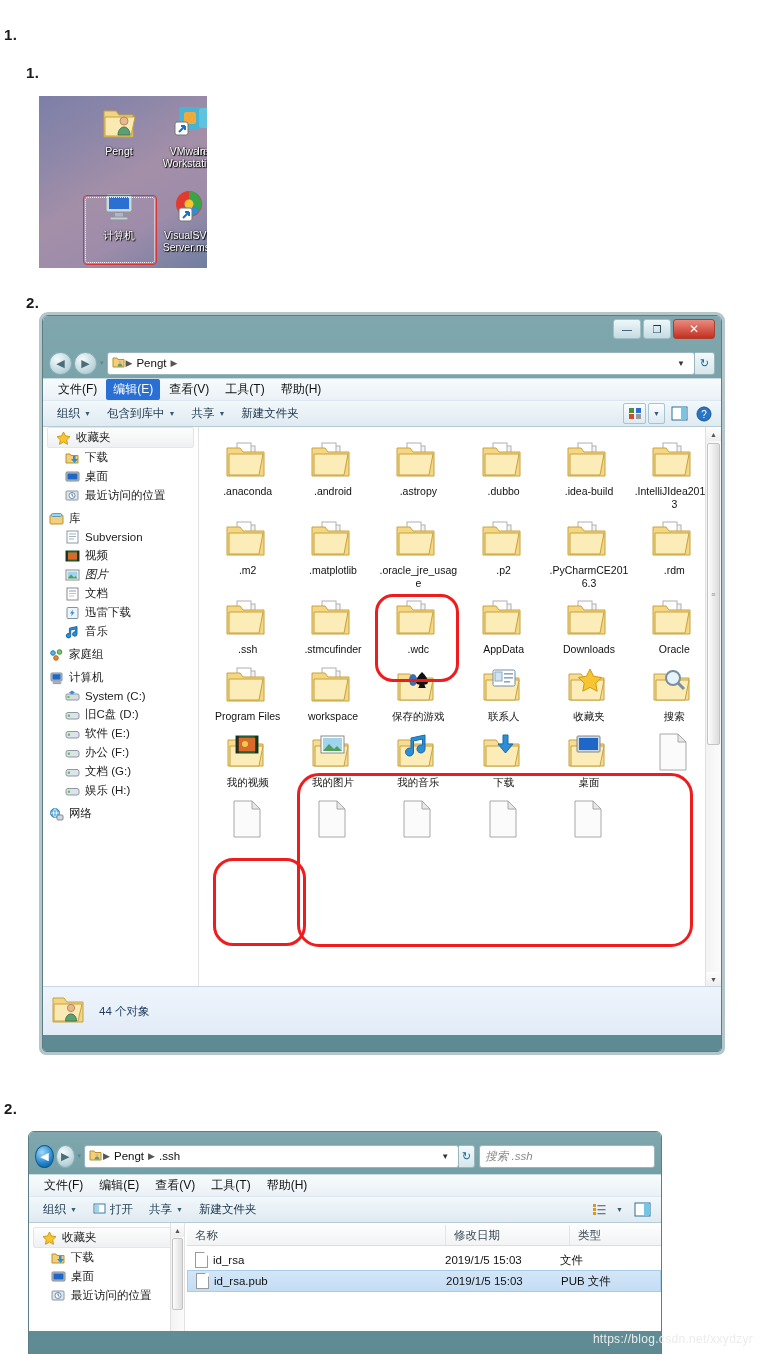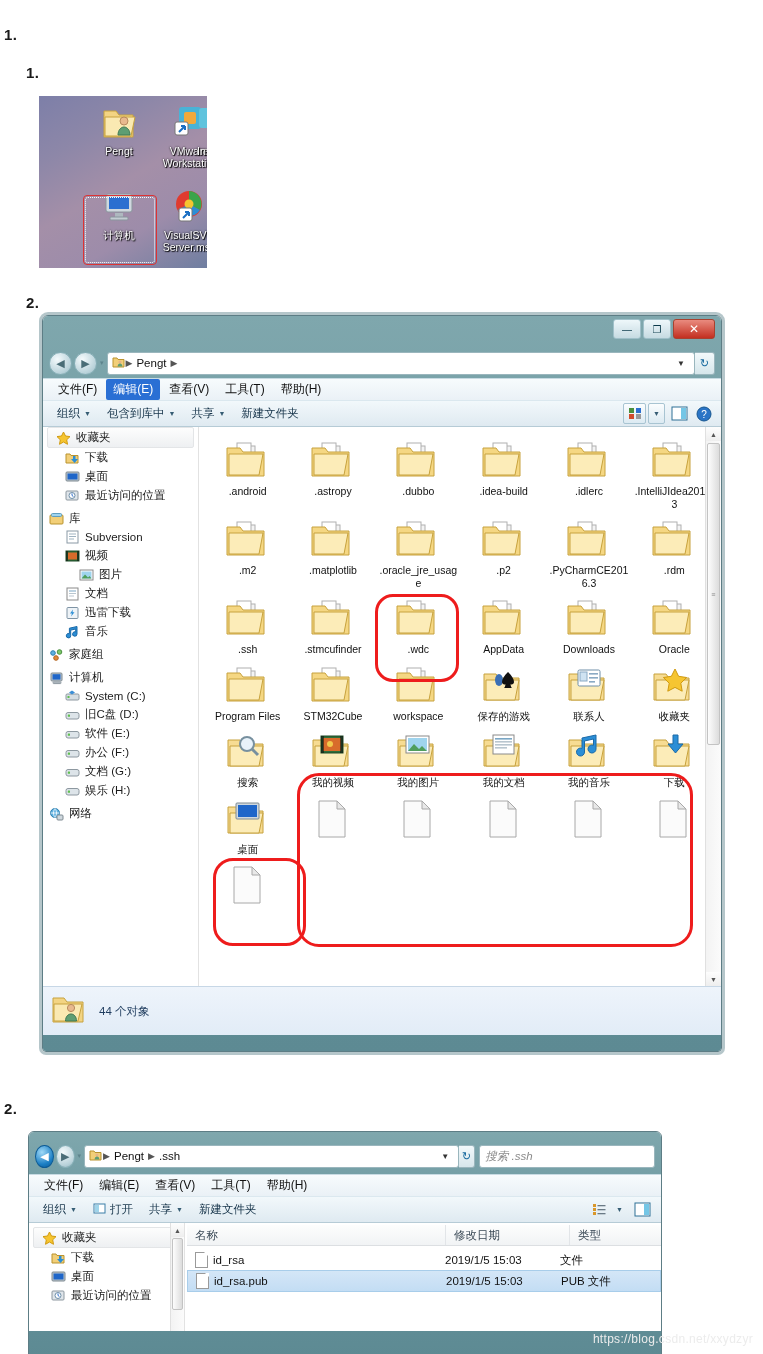--- a/index.html
+++ b/index.html
@@ -305,21 +305,21 @@
         </div>
         <div class="navitem" style="padding-left: 22px;">
           <span class="ni"><svg width="15" height="14" viewBox="0 0 15 14">
               <rect x="1" y="2" width="13" height="10" fill="#2f6e3a" stroke="#1f4a26"></rect>
               <rect x="3" y="3.5" width="9" height="7" fill="#d86b2b"></rect>
               <rect x="1" y="2" width="2" height="10" fill="#111" opacity=".55"></rect>
               <rect x="12" y="2" width="2" height="10" fill="#111" opacity=".55"></rect>
             </svg></span>
           <span>视频</span>
         </div>
-        <div class="navitem" style="padding-left: 36px;">
+        <div class="navitem" style="padding-left: 22px; font-style: italic;">
           <span class="ni"><svg width="15" height="14" viewBox="0 0 15 14">
               <rect x="1" y="2" width="13" height="10" fill="#fff" stroke="#8a8a8a"></rect>
               <rect x="2.5" y="3.5" width="10" height="7" fill="#9fd4ee"></rect>
               <path d="M2.5 10.5l3.5-4 3 3 1.5-1.5 2 2.5z" fill="#4f9e5c"></path>
             </svg></span>
           <span>图片</span>
         </div>
         <div class="navitem" style="padding-left: 22px;">
           <span class="ni"><svg width="15" height="14" viewBox="0 0 15 14">
               <rect x="2" y="1" width="11" height="12" fill="#fff" stroke="#8a8a8a"></rect>
@@ -417,20 +417,31 @@
       <div class="grid" id="w1-grid">
           <div class="cell">
             <div class="ico">
               <svg width="46" height="42" viewBox="0 0 46 42">
                 <rect x="16" y="5" width="14" height="20" fill="#f4f4f4" stroke="#b0b0b0"></rect>
                 <rect x="12" y="2" width="14" height="20" fill="#fff" stroke="#b0b0b0"></rect>
                 <path d="M2 7h13l3 4h21v24H2z" fill="#f5d783" stroke="#c7a23e"></path>
                 <path d="M4 13h34l-4 21H4z" fill="#fcecb8" stroke="#c7a23e"></path>
               </svg>
             </div>
+            <div class="nm">.anaconda</div>
+          </div>
+          <div class="cell">
+            <div class="ico">
+              <svg width="46" height="42" viewBox="0 0 46 42">
+                <rect x="16" y="5" width="14" height="20" fill="#f4f4f4" stroke="#b0b0b0"></rect>
+                <rect x="12" y="2" width="14" height="20" fill="#fff" stroke="#b0b0b0"></rect>
+                <path d="M2 7h13l3 4h21v24H2z" fill="#f5d783" stroke="#c7a23e"></path>
+                <path d="M4 13h34l-4 21H4z" fill="#fcecb8" stroke="#c7a23e"></path>
+              </svg>
+            </div>
             <div class="nm">.android</div>
           </div>
           <div class="cell">
             <div class="ico">
               <svg width="46" height="42" viewBox="0 0 46 42">
                 <rect x="16" y="5" width="14" height="20" fill="#f4f4f4" stroke="#b0b0b0"></rect>
                 <rect x="12" y="2" width="14" height="20" fill="#fff" stroke="#b0b0b0"></rect>
                 <path d="M2 7h13l3 4h21v24H2z" fill="#f5d783" stroke="#c7a23e"></path>
                 <path d="M4 13h34l-4 21H4z" fill="#fcecb8" stroke="#c7a23e"></path>
               </svg>
@@ -461,31 +472,20 @@
           </div>
           <div class="cell">
             <div class="ico">
               <svg width="46" height="42" viewBox="0 0 46 42">
                 <rect x="16" y="5" width="14" height="20" fill="#f4f4f4" stroke="#b0b0b0"></rect>
                 <rect x="12" y="2" width="14" height="20" fill="#fff" stroke="#b0b0b0"></rect>
                 <path d="M2 7h13l3 4h21v24H2z" fill="#f5d783" stroke="#c7a23e"></path>
                 <path d="M4 13h34l-4 21H4z" fill="#fcecb8" stroke="#c7a23e"></path>
               </svg>
             </div>
-            <div class="nm">.idlerc</div>
-          </div>
-          <div class="cell">
-            <div class="ico">
-              <svg width="46" height="42" viewBox="0 0 46 42">
-                <rect x="16" y="5" width="14" height="20" fill="#f4f4f4" stroke="#b0b0b0"></rect>
-                <rect x="12" y="2" width="14" height="20" fill="#fff" stroke="#b0b0b0"></rect>
-                <path d="M2 7h13l3 4h21v24H2z" fill="#f5d783" stroke="#c7a23e"></path>
-                <path d="M4 13h34l-4 21H4z" fill="#fcecb8" stroke="#c7a23e"></path>
-              </svg>
-            </div>
             <div class="nm">.IntelliJIdea2017.3</div>
           </div>
           <div class="cell">
             <div class="ico">
               <svg width="46" height="42" viewBox="0 0 46 42">
                 <rect x="16" y="5" width="14" height="20" fill="#f4f4f4" stroke="#b0b0b0"></rect>
                 <rect x="12" y="2" width="14" height="20" fill="#fff" stroke="#b0b0b0"></rect>
                 <path d="M2 7h13l3 4h21v24H2z" fill="#f5d783" stroke="#c7a23e"></path>
                 <path d="M4 13h34l-4 21H4z" fill="#fcecb8" stroke="#c7a23e"></path>
               </svg>
@@ -616,31 +616,20 @@
           <div class="cell">
             <div class="ico">
               <svg width="46" height="42" viewBox="0 0 46 42">
                 <rect x="16" y="5" width="14" height="20" fill="#f4f4f4" stroke="#b0b0b0"></rect>
                 <rect x="12" y="2" width="14" height="20" fill="#fff" stroke="#b0b0b0"></rect>
                 <path d="M2 7h13l3 4h21v24H2z" fill="#f5d783" stroke="#c7a23e"></path>
                 <path d="M4 13h34l-4 21H4z" fill="#fcecb8" stroke="#c7a23e"></path>
               </svg>
             </div>
             <div class="nm">Program Files</div>
-          </div>
-          <div class="cell">
-            <div class="ico">
-              <svg width="46" height="42" viewBox="0 0 46 42">
-                <rect x="16" y="5" width="14" height="20" fill="#f4f4f4" stroke="#b0b0b0"></rect>
-                <rect x="12" y="2" width="14" height="20" fill="#fff" stroke="#b0b0b0"></rect>
-                <path d="M2 7h13l3 4h21v24H2z" fill="#f5d783" stroke="#c7a23e"></path>
-                <path d="M4 13h34l-4 21H4z" fill="#fcecb8" stroke="#c7a23e"></path>
-              </svg>
-            </div>
-            <div class="nm">STM32Cube</div>
           </div>
           <div class="cell">
             <div class="ico">
               <svg width="46" height="42" viewBox="0 0 46 42">
                 <rect x="16" y="5" width="14" height="20" fill="#f4f4f4" stroke="#b0b0b0"></rect>
                 <rect x="12" y="2" width="14" height="20" fill="#fff" stroke="#b0b0b0"></rect>
                 <path d="M2 7h13l3 4h21v24H2z" fill="#f5d783" stroke="#c7a23e"></path>
                 <path d="M4 13h34l-4 21H4z" fill="#fcecb8" stroke="#c7a23e"></path>
               </svg>
             </div>
@@ -710,34 +699,20 @@
             <div class="ico">
               <svg width="46" height="42" viewBox="0 0 46 42">
                 <path d="M3 8h12l3 4h20v22H3z" fill="#f7dc93" stroke="#c7a23e"></path>
                 <path d="M5 14h33l-4 20H5z" fill="#fcecb8" stroke="#c7a23e"></path>
                 <rect x="11" y="4" width="23" height="17" fill="#fff" stroke="#8a8a8a"></rect>
                 <rect x="13" y="6" width="19" height="13" fill="#9fd4ee"></rect>
                 <path d="M13 19l6-7 5 5 3-3 5 5z" fill="#4f9e5c"></path>
               </svg>
             </div>
             <div class="nm">我的图片</div>
-          </div>
-          <div class="cell">
-            <div class="ico">
-              <svg width="46" height="42" viewBox="0 0 46 42">
-                <path d="M3 8h12l3 4h20v22H3z" fill="#f7dc93" stroke="#c7a23e"></path>
-                <path d="M5 14h33l-4 20H5z" fill="#fcecb8" stroke="#c7a23e"></path>
-                <rect x="12" y="3" width="21" height="19" fill="#fff" stroke="#8a8a8a"></rect>
-                <rect x="14" y="6" width="17" height="1.6" fill="#7aa6c4"></rect>
-                <rect x="14" y="9" width="17" height="1.6" fill="#b9c6cf"></rect>
-                <rect x="14" y="12" width="17" height="1.6" fill="#b9c6cf"></rect>
-                <rect x="14" y="15" width="12" height="1.6" fill="#b9c6cf"></rect>
-              </svg>
-            </div>
-            <div class="nm">我的文档</div>
           </div>
           <div class="cell">
             <div class="ico">
               <svg width="46" height="42" viewBox="0 0 46 42">
                 <path d="M3 8h12l3 4h20v22H3z" fill="#f7dc93" stroke="#c7a23e"></path>
                 <path d="M5 14h33l-4 20H5z" fill="#fcecb8" stroke="#c7a23e"></path>
                 <path d="M30 3v14a4 4 0 1 1-2.5-3.7V7l-9 2v11a4 4 0 1 1-2.5-3.7V6z" fill="#2b8ed6" stroke="#1b6aa8"></path>
               </svg>
             </div>
             <div class="nm">我的音乐</div>

